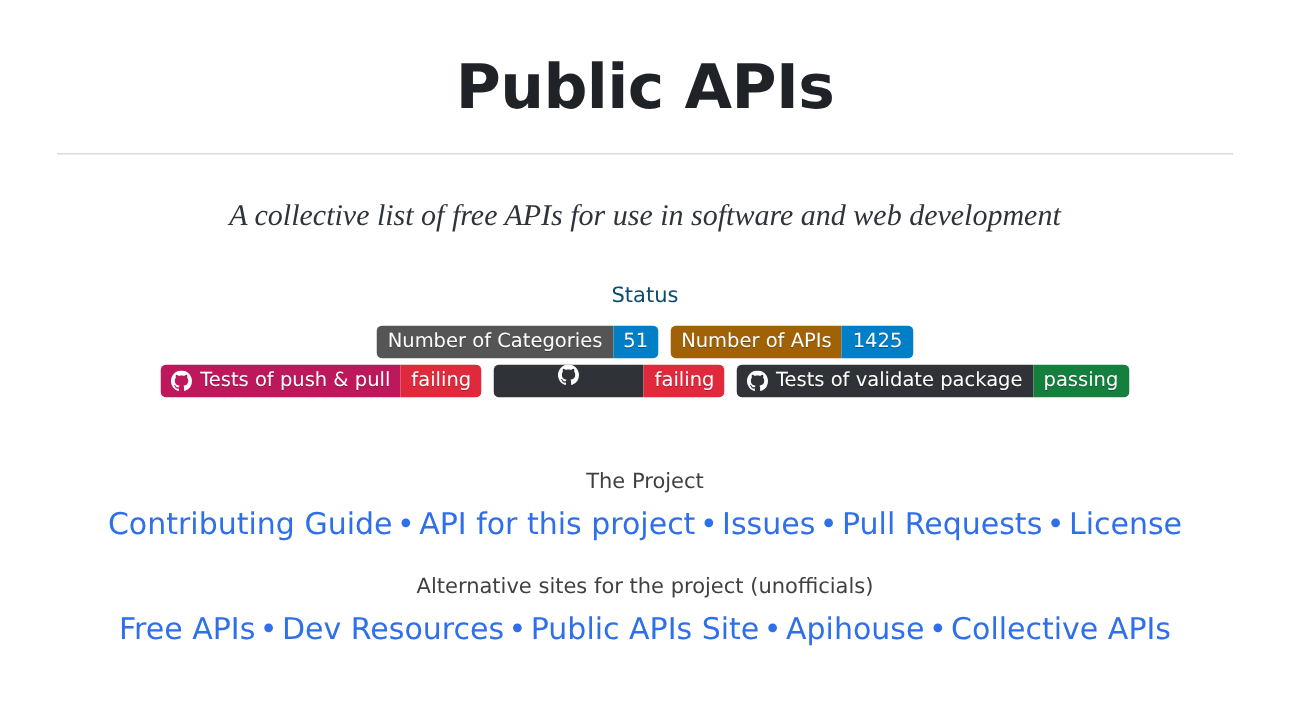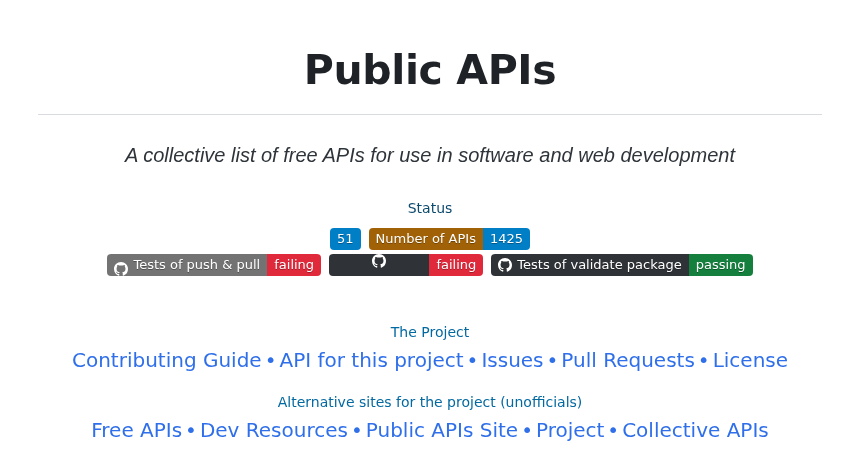--- a/index.html
+++ b/index.html
@@ -15,21 +15,21 @@
     font-family: "DejaVu Sans", "Liberation Sans", sans-serif;
     color: #24292f;
     -webkit-font-smoothing: antialiased;
   }
 
   .page {
     width: 860px;
     height: 332px;
     position: relative;
     box-sizing: border-box;
-    padding: 12px 38px;
+    padding: 0 38px;
   }
 
   
   .title-block {
     padding-top: 34px;
     text-align: center;
   }
   h1.page-title {
     margin: 0;
     font-size: 41px;
@@ -51,21 +51,21 @@
     margin-top: 28px;
     text-align: center;
     font-size: 20px;
     font-style: italic;
     color: #2e343a;
     font-family: "DejaVu Serif", "Liberation Serif", serif;
     font-weight: 400;
   }
   .subtitle-em {
     font-style: italic;
-    font-family: Liberation Sans, sans-serif;
+    font-family: Liberation Serif, serif;
     margin-top: 48px;
   }
 
   
   .status-section {
     margin-top: 32px;
     text-align: center;
   }
   .status-label {
     font-size: 14px;
@@ -123,21 +123,21 @@
   }
   .gh-icon svg { display: block; width: 14px; height: 14px; }
 
   
   .links-section {
     margin-top: 46px;
     text-align: center;
   }
   .links-caption {
     font-size: 14px;
-    color: #0369a1;
+    color: #404040;
     line-height: 1.5;
     margin-bottom: 2px;
   }
   .links-line {
     font-size: 20px;
     line-height: 1.55;
     color: #2f6fea;
   }
   .links-line a {
     color: #2f6fea;
@@ -160,32 +160,35 @@
   </div>
 
   <div class="subtitle">
     <em class="subtitle-em">A collective list of free APIs for use in software and web development</em>
   </div>
 
   <div class="status-section">
     <div class="status-label">Status</div>
     <div class="badge-row" id="badge-row-1">
         <span class="badge badge-gray">
+          <span class="badge-left" style="background: rgb(85, 85, 85);">
+            <span>Number of Categories</span>
+          </span>
           <span class="badge-right" style="background: rgb(0, 126, 198);">51</span>
         </span>
         <span class="badge badge-gray">
           <span class="badge-left" style="background: #a16207;">
             <span>Number of APIs</span>
           </span>
           <span class="badge-right" style="background: rgb(0, 126, 198);">1425</span>
         </span>
       </div>
     <div class="badge-row" id="badge-row-2">
         <span class="badge badge-dark">
-          <span class="badge-left" style="background: #737373; align-items: flex-end;">
+          <span class="badge-left" style="background: #be185d;">
             <span class="gh-icon">
               <svg viewBox="0 0 16 16" aria-hidden="true">
                 <path fill="#ffffff" d="M8 0C3.58 0 0 3.58 0 8c0 3.54 2.29 6.53 5.47 7.59.4.07.55-.17.55-.38 0-.19-.01-.82-.01-1.49-2.01.37-2.53-.49-2.69-.94-.09-.23-.48-.94-.82-1.13-.28-.15-.68-.52-.01-.53.63-.01 1.08.58 1.23.82.72 1.21 1.87.87 2.33.66.07-.52.28-.87.51-1.07-1.78-.2-3.64-.89-3.64-3.95 0-.87.31-1.59.82-2.15-.08-.2-.36-1.02.08-2.12 0 0 .67-.21 2.2.82.64-.18 1.32-.27 2-.27s1.36.09 2 .27c1.53-1.04 2.2-.82 2.2-.82.44 1.1.16 1.92.08 2.12.51.56.82 1.27.82 2.15 0 3.07-1.87 3.75-3.65 3.95.29.25.54.73.54 1.48 0 1.07-.01 1.93-.01 2.2 0 .21.15.46.55.38A8.01 8.01 0 0 0 16 8c0-4.42-3.58-8-8-8z"></path>
               </svg>
             </span>
             <span>Tests of push &amp; pull</span>
           </span>
           <span class="badge-right" style="background: rgb(224, 42, 60);">failing</span>
         </span>
         <span class="badge badge-dark">
@@ -213,16 +216,16 @@
       </div>
   </div>
 
   <div class="links-section">
     <div class="links-caption">The Project</div>
     <div class="links-line" id="project-links"><a href="#">Contributing Guide</a><span class="sep">•</span><a href="#">API for this project</a><span class="sep">•</span><a href="#">Issues</a><span class="sep">•</span><a href="#">Pull Requests</a><span class="sep">•</span><a href="#">License</a></div>
   </div>
 
   <div class="alt-section">
     <div class="links-caption">Alternative sites for the project (unofficials)</div>
-    <div class="links-line" id="alt-links"><a href="#">Free APIs</a><span class="sep">•</span><a href="#">Dev Resources</a><span class="sep">•</span><a href="#">Public APIs Site</a><span class="sep">•</span><a href="#">Project</a><span class="sep">•</span><a href="#">Collective APIs</a></div>
+    <div class="links-line" id="alt-links"><a href="#">Free APIs</a><span class="sep">•</span><a href="#">Dev Resources</a><span class="sep">•</span><a href="#">Public APIs Site</a><span class="sep">•</span><a href="#">Apihouse</a><span class="sep">•</span><a href="#">Collective APIs</a></div>
   </div>
 
 </div>
 
 </body></html>

